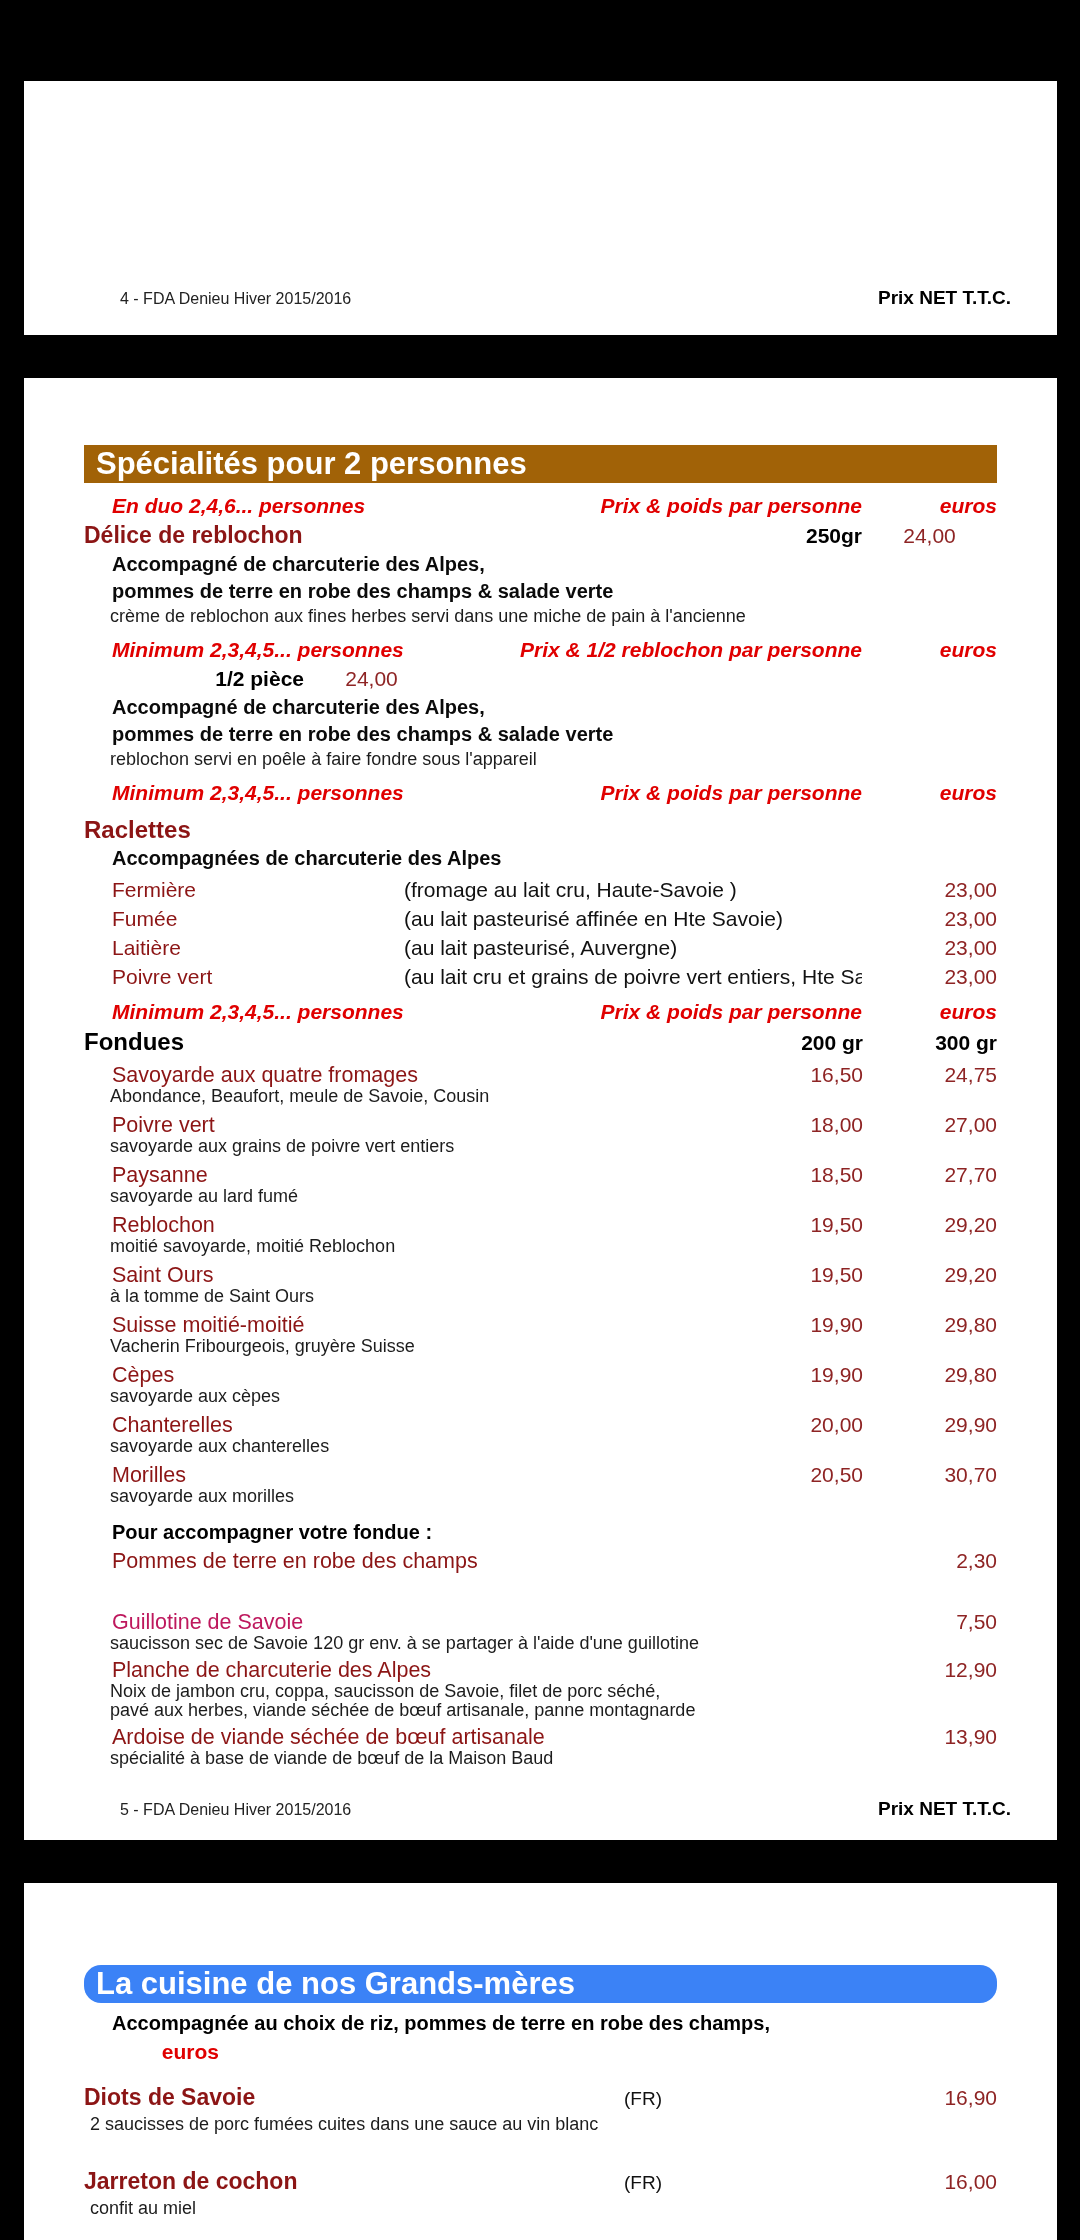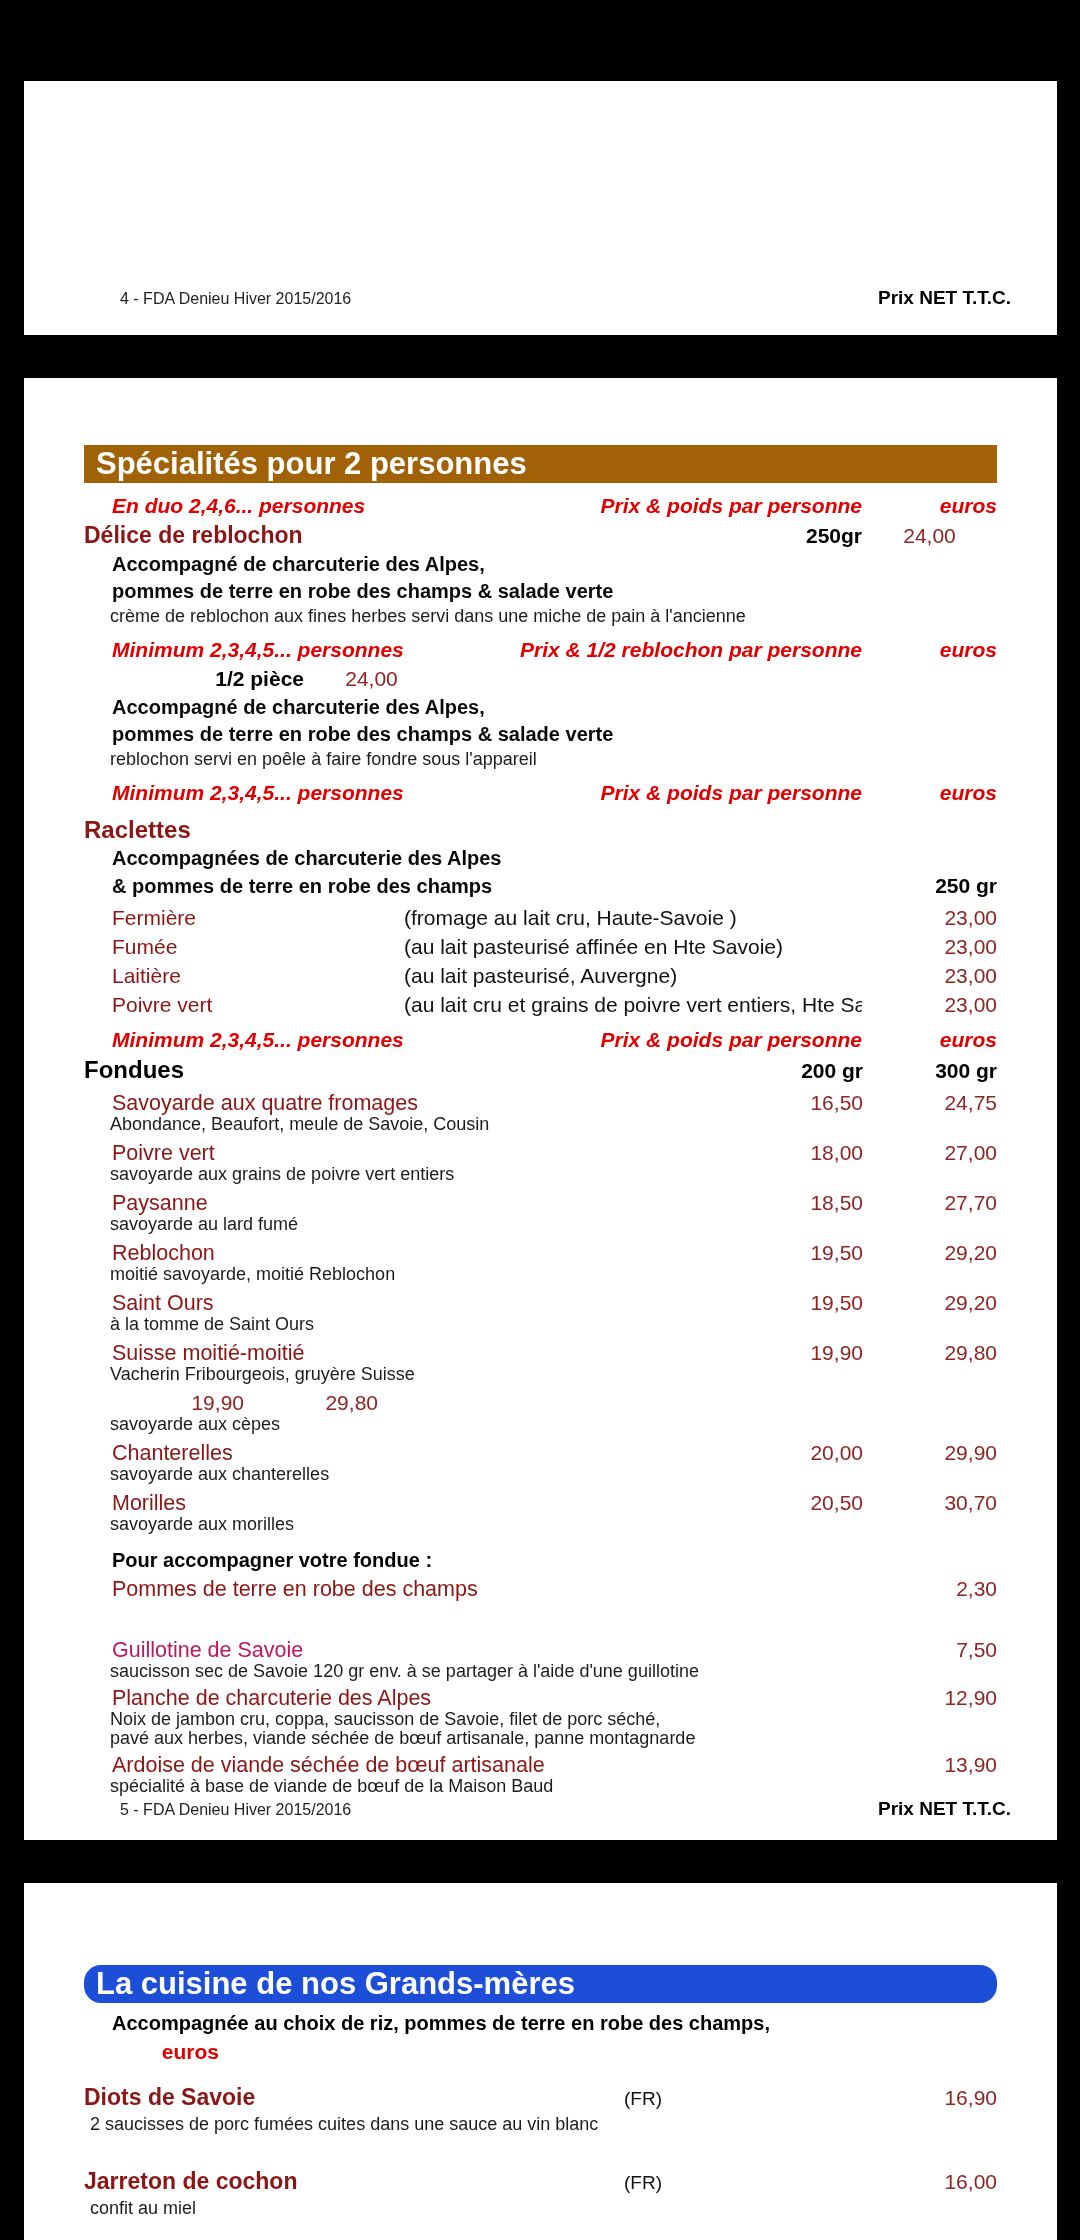--- a/index.html
+++ b/index.html
@@ -138,24 +138,20 @@
     <div class="bdesc">pommes de terre en robe des champs &amp; salade verte</div>
     <div class="pdesc">reblochon servi en poêle à faire fondre sous l'appareil</div>
 
     <div class="flex sec-hdr" style="color: rgb(224, 0, 0);">
       <span class="hl">Minimum 2,3,4,5... personnes</span>
       <span class="hm">Prix &amp; poids par personne</span>
       <span class="hr">euros</span>
     </div>
     <div class="sub-title" style="color: rgb(140, 21, 21);">Raclettes</div>
     <div class="bdesc">Accompagnées de charcuterie des Alpes</div>
-    <div class="flex bd2-row">
-      <span class="r-bd">&amp; pommes de terre en robe des champs</span>
-      <span class="weight">250 gr</span>
-    </div>
     <div class="flex rrow first">
       <span class="rname" style="color: rgb(140, 21, 21);">Fermière</span>
       <span class="rdetail">(fromage au lait cru, Haute-Savoie )</span>
       <span class="rprice" style="color: rgb(142, 36, 36);">23,00</span>
     </div>
     <div class="flex rrow">
       <span class="rname" style="color: rgb(140, 21, 21);">Fumée</span>
       <span class="rdetail">(au lait pasteurisé affinée en Hte Savoie)</span>
       <span class="rprice" style="color: rgb(142, 36, 36);">23,00</span>
     </div>
@@ -217,20 +213,21 @@
     <div class="fdesc">à la tomme de Saint Ours</div>
 
     <div class="flex frow">
       <span class="fname" style="color: rgb(140, 21, 21);">Suisse moitié-moitié</span>
       <span class="fp1" style="color: rgb(142, 36, 36);">19,90</span>
       <span class="fp2" style="color: rgb(142, 36, 36);">29,80</span>
     </div>
     <div class="fdesc">Vacherin Fribourgeois, gruyère Suisse</div>
 
     <div class="flex frow">
+      <span class="fname" style="color: rgb(140, 21, 21);">Cèpes</span>
       <span class="fp1" style="color: rgb(142, 36, 36);">19,90</span>
       <span class="fp2" style="color: rgb(142, 36, 36);">29,80</span>
     </div>
     <div class="fdesc">savoyarde aux cèpes</div>
 
     <div class="flex frow">
       <span class="fname" style="color: rgb(140, 21, 21);">Chanterelles</span>
       <span class="fp1" style="color: rgb(142, 36, 36);">20,00</span>
       <span class="fp2" style="color: rgb(142, 36, 36);">29,90</span>
     </div>
@@ -273,21 +270,21 @@
 
   <div class="footer-row">
     <span class="footer-left">5 - FDA Denieu Hiver 2015/2016</span>
     <span class="footer-right">Prix NET T.T.C.</span>
   </div>
 </div>
 
 <div class="page" id="page6">
   <div class="content">
 
-    <div class="banner" style="background: #1d4ed8; color: rgb(255, 255, 255); border-radius: 17px;">
+    <div class="banner" style="background: #3b82f6; color: rgb(255, 255, 255); border-radius: 17px;">
       <span>La cuisine de nos Grands-mères</span>
     </div>
 
     <div class="intro intro-1">Accompagnée au choix de riz, pommes de terre en robe des champs,</div>
     <div class="flex intro-row">
       <span class="euros-right" style="color: rgb(224, 0, 0);">euros</span>
     </div>
 
     <div class="flex g6row">
       <span class="g6name" style="color: rgb(140, 21, 21);">Diots de Savoie</span>

